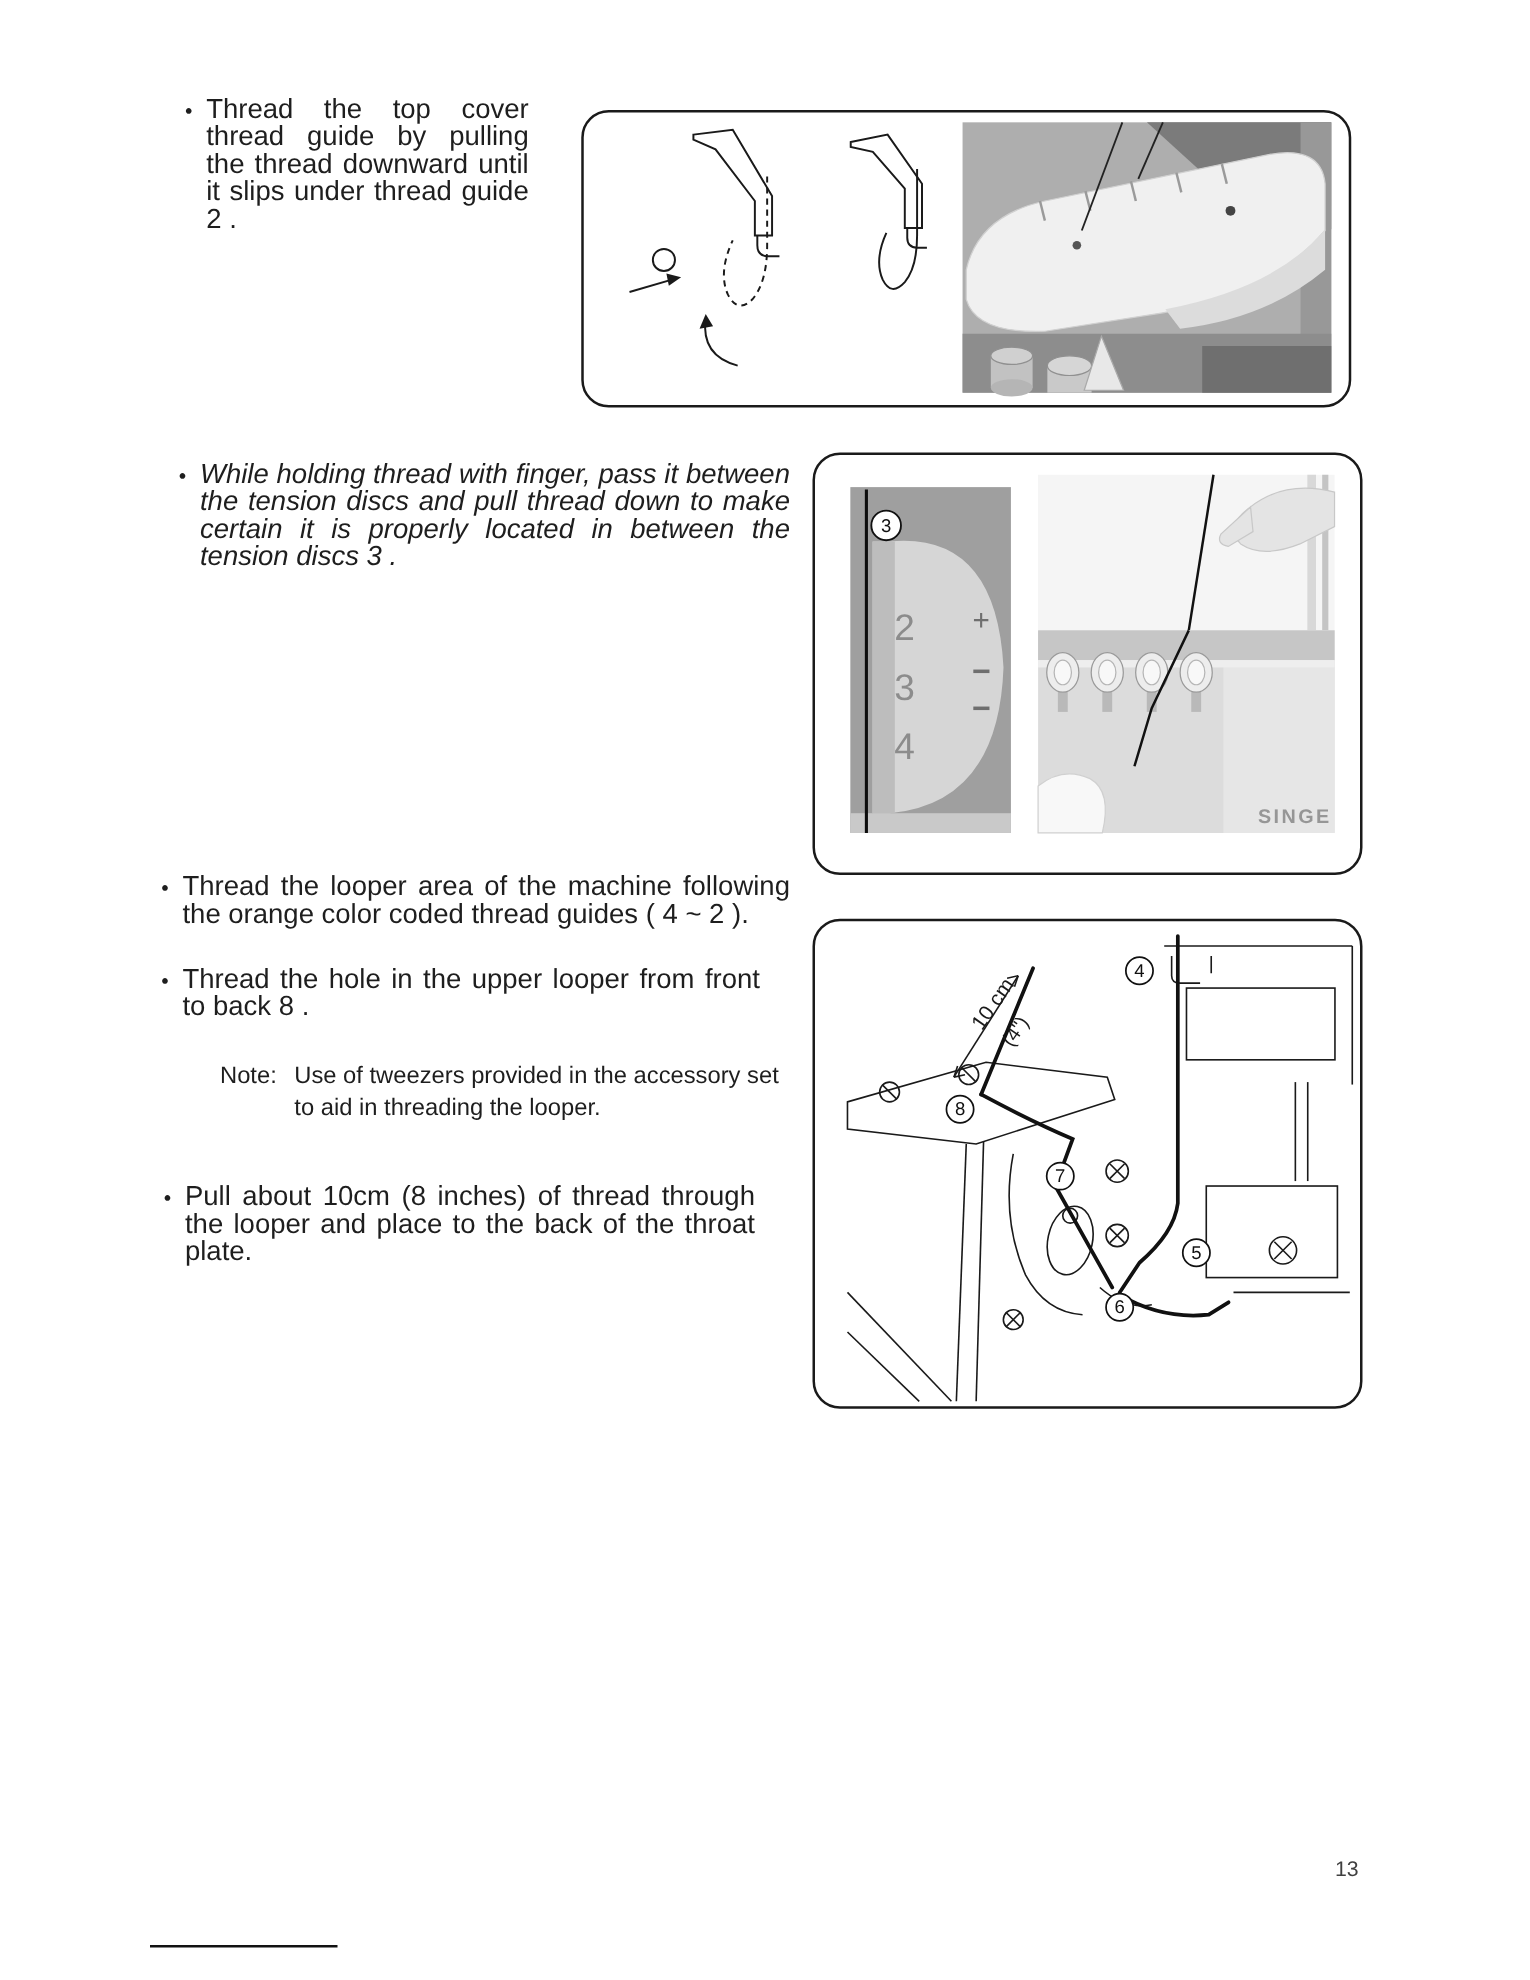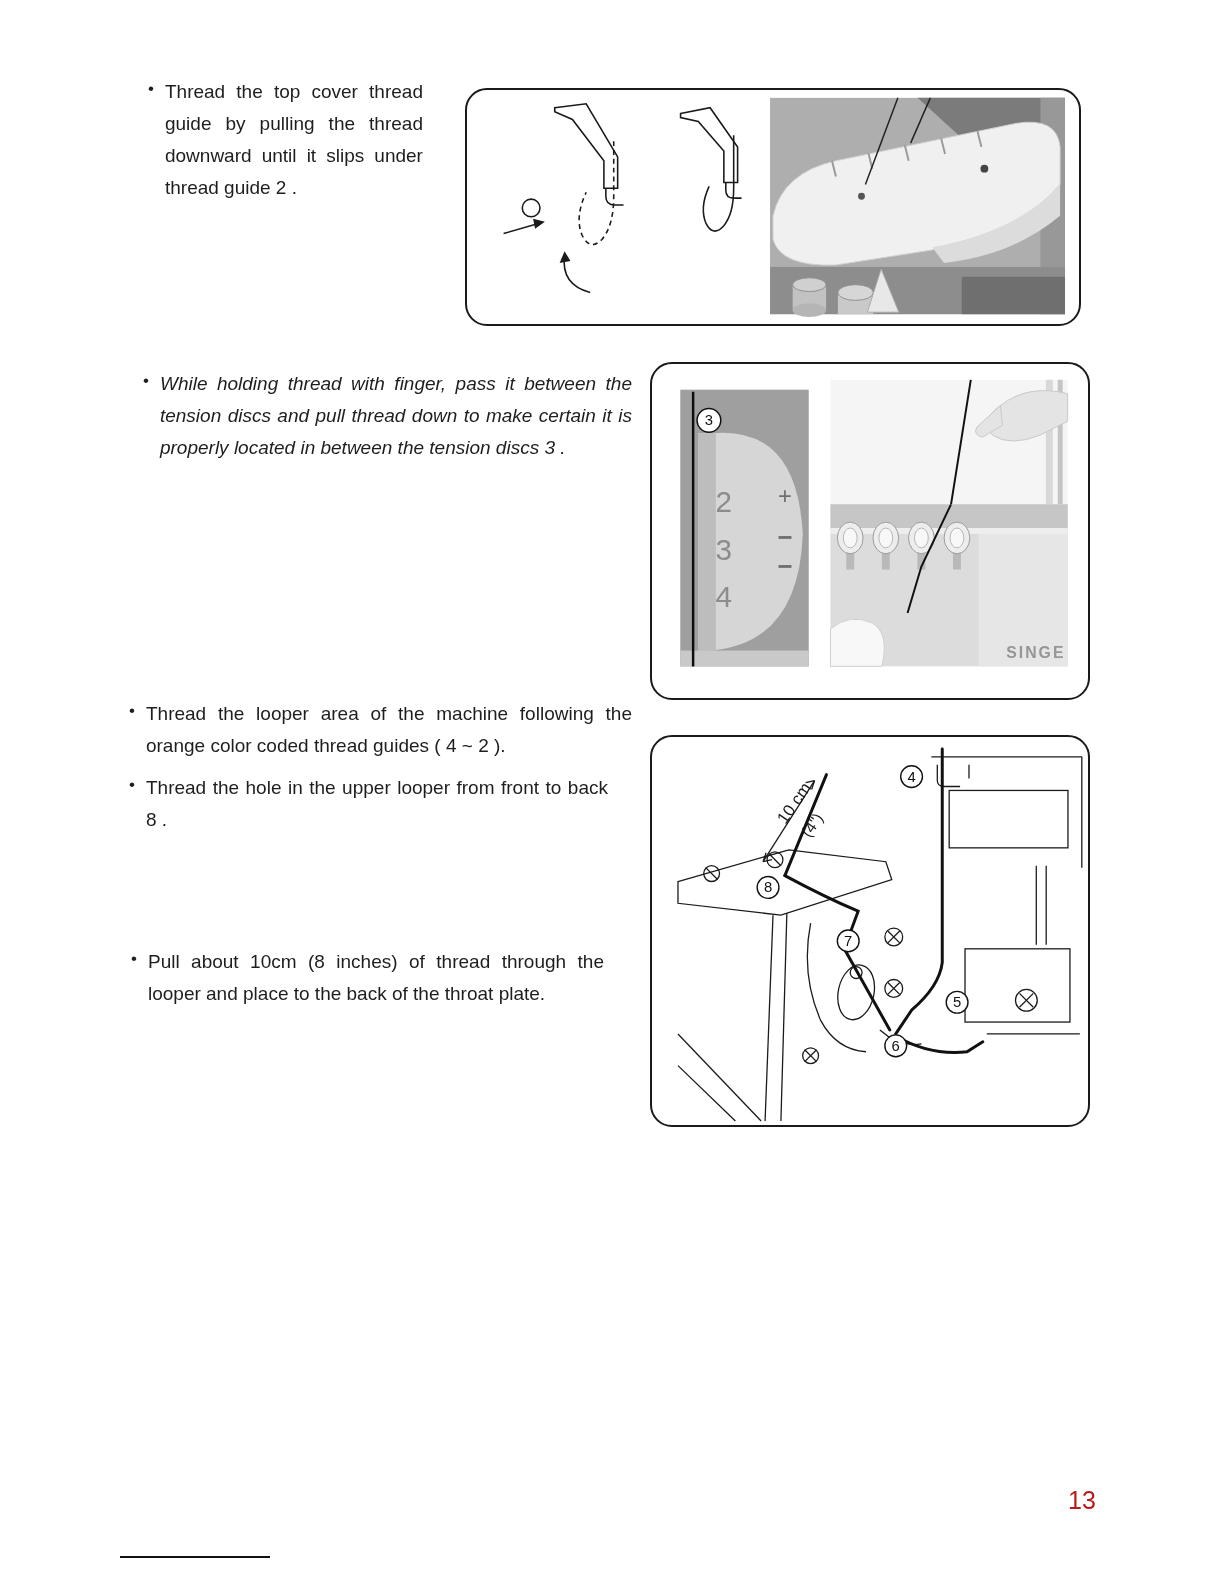--- a/index.html
+++ b/index.html
@@ -3,30 +3,30 @@
 <meta charset="utf-8">
 <style>
   * { margin:0; padding:0; box-sizing:border-box; }
   html,body { background:#ffffff; }
   .page {
     position:relative; width:1224px; height:1584px; background:#ffffff;
     font-family:"Liberation Sans", sans-serif; color:#1e1e1e; overflow:hidden;
   }
   .bullet { position:absolute; display:flex; gap:11px; }
   .dot { font-size:17px; line-height:26px; flex:0 0 auto; }
-  .txt { font-size:19px; line-height:32px; text-align:justify; }
+  .txt { font-size:22px; line-height:22px; text-align:justify; }
   .note { position:absolute; display:flex; gap:14px; font-size:19px; line-height:26px; }
   .note-label { flex:0 0 auto; }
   .note-text { text-align:left; }
   .figbox {
     position:absolute; border:2px solid #1a1a1a; border-radius:22px;
     background:#ffffff; overflow:hidden;
   }
   .figbox svg { display:block; width:100%; height:100%; }
-  .pagenum { position:absolute; font-size:25px; color:#b91c1c; }
+  .pagenum { position:absolute; font-size:17px; color:#404040; }
   .footline { position:absolute; height:2px; background:#111; }
 </style>
 </head>
 <body>
 
 <div class="page">
 
   <div class="bullet" style="left:148px; top:76px;">
     <span class="dot">•</span>
     <p class="txt" style="width:258px;">Thread the top cover thread guide by pulling the thread downward until it slips under thread guide 2 .</p>
@@ -153,20 +153,24 @@
   <div class="bullet" style="left:129px; top:698px;">
     <span class="dot">•</span>
     <p class="txt" style="width:486px;">Thread the looper area of the machine following the orange color coded thread guides ( 4 ~ 2 ).</p>
   </div>
 
   <div class="bullet" style="left:129px; top:772px;">
     <span class="dot">•</span>
     <p class="txt" style="width:462px;">Thread the hole in the upper looper from front to back 8 .</p>
   </div>
 
+  <div class="note" style="left:176px; top:848px;">
+    <span class="note-label">Note:</span>
+    <p class="note-text" style="width:396px;">Use of tweezers provided in the accessory set to aid in threading the looper.</p>
+  </div>
 
   <div class="bullet" style="left:131px; top:946px;">
     <span class="dot">•</span>
     <p class="txt" style="width:456px;">Pull about 10cm (8 inches) of thread through the looper and place to the back of the throat plate.</p>
   </div>
 
   <div class="figbox" style="left:650px; top:735px; width:440px; height:392px;">
     <svg viewBox="0 0 440 392">
       <g stroke="#1a1a1a" stroke-width="1.3" fill="none">
 

